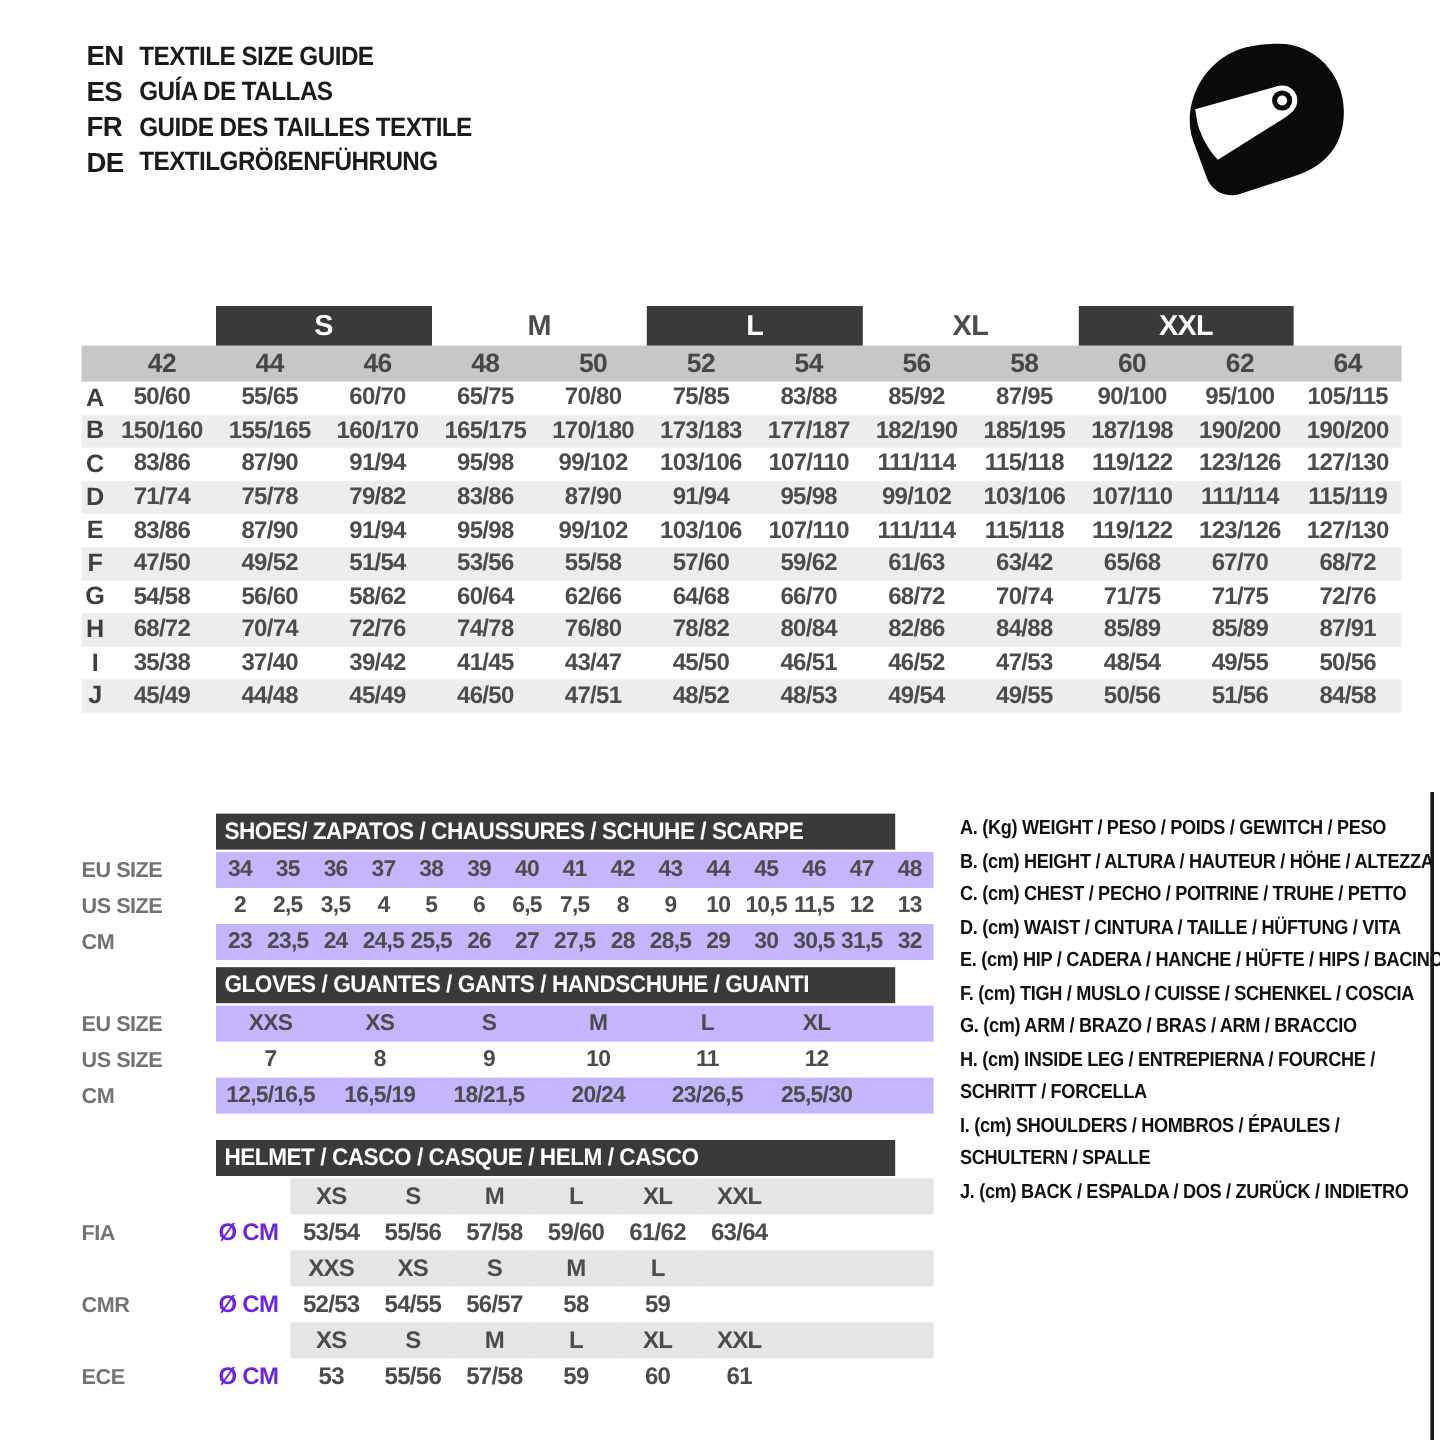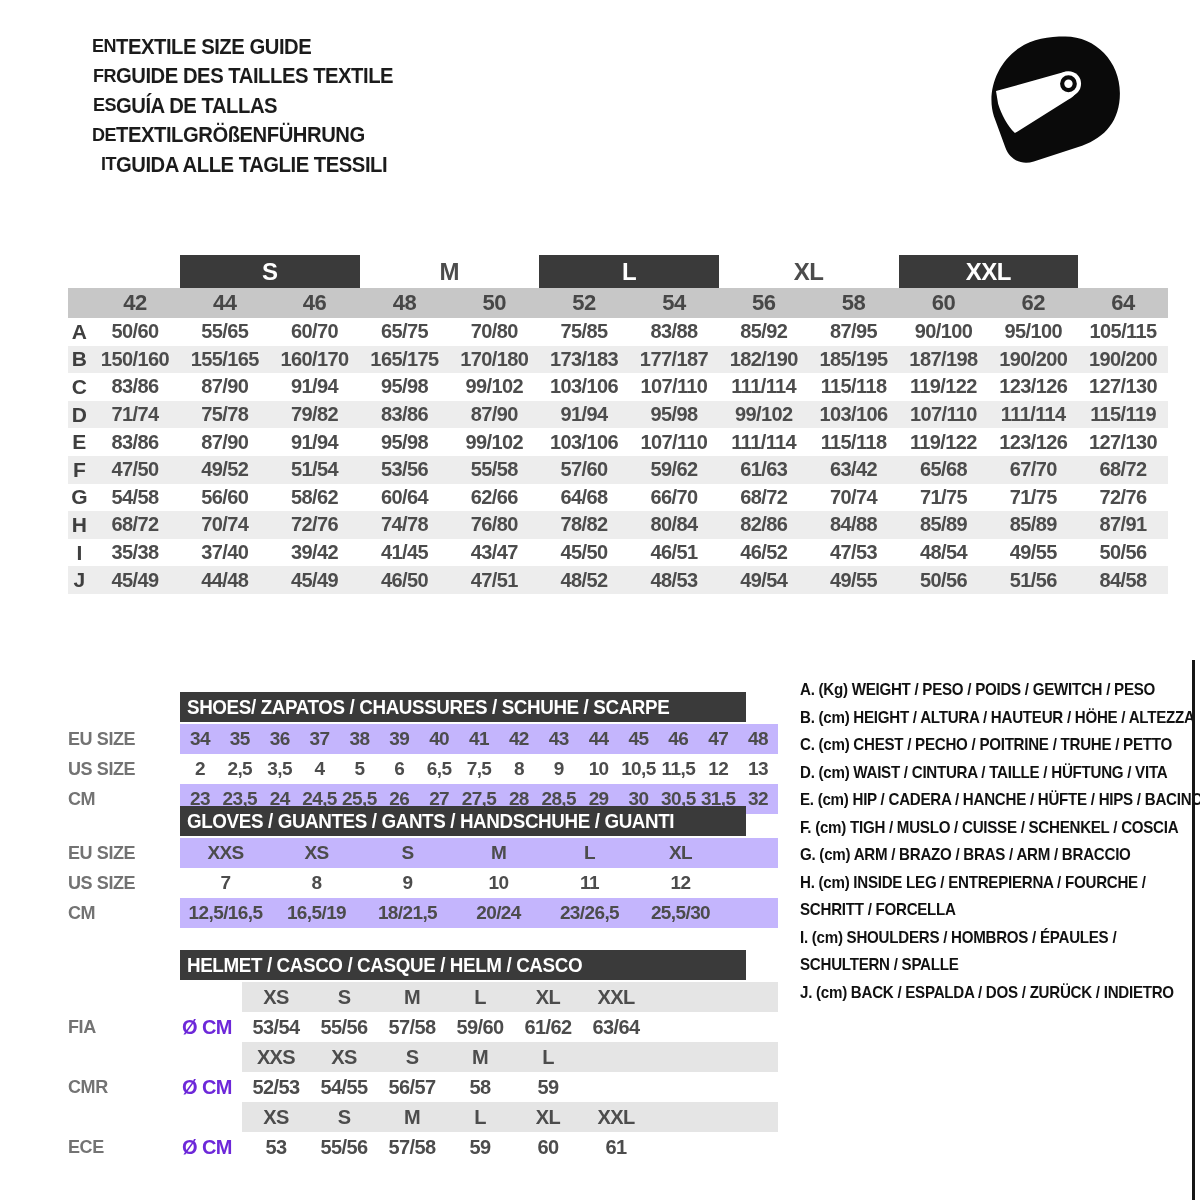--- a/index.html
+++ b/index.html
@@ -2,41 +2,41 @@
 <html><head>
 <meta charset="utf-8">
 <style>
   html,body{margin:0;padding:0;background:#fff;}
   .page{position:relative;width:1200px;height:1200px;background:#fff;overflow:hidden;
         font-family:"Liberation Sans",sans-serif;font-weight:bold;color:#1b1b1b;}
 
   
   .lang-header{position:absolute;left:72px;top:32px;}
   .lang-row{display:flex;align-items:center;height:29.5px;}
-  .lang-code{width:44px;font-size:18px;letter-spacing:-0.5px;text-align:right;}
+  .lang-code{width:44px;font-size:23px;letter-spacing:-0.5px;}
   .lang-title{font-size:22px;letter-spacing:-0.5px;transform:scaleX(.92);transform-origin:0 50%;white-space:nowrap;}
 
   
   .helmet-icon{position:absolute;left:975px;top:26px;width:168px;height:168px;}
 
   
   .main-table{position:absolute;left:68px;top:255px;width:1100px;}
   .size-groups{display:grid;grid-template-columns:22px repeat(12,1fr);height:33px;}
   .sg{display:flex;align-items:center;justify-content:center;font-size:24px;letter-spacing:-0.5px;color:#4c4c4c;}
   .sg.boxed{background:#3a3a3a;color:#fff;}
   .num-band{display:grid;grid-template-columns:22px repeat(12,1fr);height:30px;background:#c7c7c7;}
   .num-band .cell{display:flex;align-items:center;justify-content:center;font-size:22px;color:#474747;letter-spacing:-0.5px;}
   .mrow{display:grid;grid-template-columns:22px repeat(12,1fr);height:27.6px;}
   .mrow.stripe{background:#ededed;}
   .mrow .cell{display:flex;align-items:center;justify-content:center;font-size:20px;color:#4c4c4c;letter-spacing:-0.6px;white-space:nowrap;}
   .mrow .rl{color:#3f3f3f;font-size:21px;}
 
   
   .btable{position:absolute;left:68px;width:710px;}
-  .shoes{top:692px;} .gloves{top:806px;} .helmet-sec{top:950px;}
+  .shoes{top:678px;} .gloves{top:806px;} .helmet-sec{top:950px;}
   .section-bar{margin-left:112px;width:566px;height:30px;background:#3a3a3a;color:#fff;
                display:flex;align-items:center;box-sizing:border-box;padding-left:7px;margin-bottom:2px;}
   .section-bar span{font-size:20px;letter-spacing:-0.4px;transform:scaleX(.94);transform-origin:0 50%;white-space:nowrap;}
   .trow{display:flex;height:30px;}
   .rlabel{width:112px;display:flex;align-items:center;font-size:18px;letter-spacing:-0.4px;color:#737373;}
   .cells{flex:1;display:grid;height:100%;}
   .cells.gray{background:#c4b5fd;}
   .tcell{display:flex;align-items:center;justify-content:center;font-size:19px;color:#4c4c4c;letter-spacing:-0.6px;white-space:nowrap;}
   .cells.c15{grid-template-columns:repeat(15,1fr);}
   .cells.c6{grid-template-columns:repeat(6,91px) 1fr;}
@@ -56,34 +56,30 @@
 <body>
 
 <div class="page">
 
   <div class="lang-header">
       <div class="lang-row">
         <div class="lang-code">EN</div>
         <div class="lang-title">TEXTILE SIZE GUIDE</div>
       </div>
       <div class="lang-row">
+        <div class="lang-code">ES</div>
+        <div class="lang-title">GUÍA DE TALLAS</div>
+      </div>
+      <div class="lang-row">
         <div class="lang-code">FR</div>
         <div class="lang-title">GUIDE DES TAILLES TEXTILE</div>
-      </div>
-      <div class="lang-row">
-        <div class="lang-code">ES</div>
-        <div class="lang-title">GUÍA DE TALLAS</div>
       </div>
       <div class="lang-row">
         <div class="lang-code">DE</div>
         <div class="lang-title">TEXTILGRÖßENFÜHRUNG</div>
-      </div>
-      <div class="lang-row">
-        <div class="lang-code">IT</div>
-        <div class="lang-title">GUIDA ALLE TAGLIE TESSILI</div>
       </div>
     </div>
 
   <div class="helmet-icon">
     <svg viewBox="0 0 160 160" width="168" height="168">
       <path fill="#0a0a0a" d="M 86,10 C 115,10 138,34 138,64 C 138,90 124,106 102,114
                L 56,129 C 44,133 33,127 29,116 L 18,86 C 11,64 20,36 42,21
                C 55,12 70,10 86,10 Z"></path>
       <path fill="#ffffff" d="M 20,62 L 84,44 C 92,42 99,48 99,56 C 99,62 95,67 89,70
                L 38,102 C 31,95 25,84 22,74 Z"></path>

